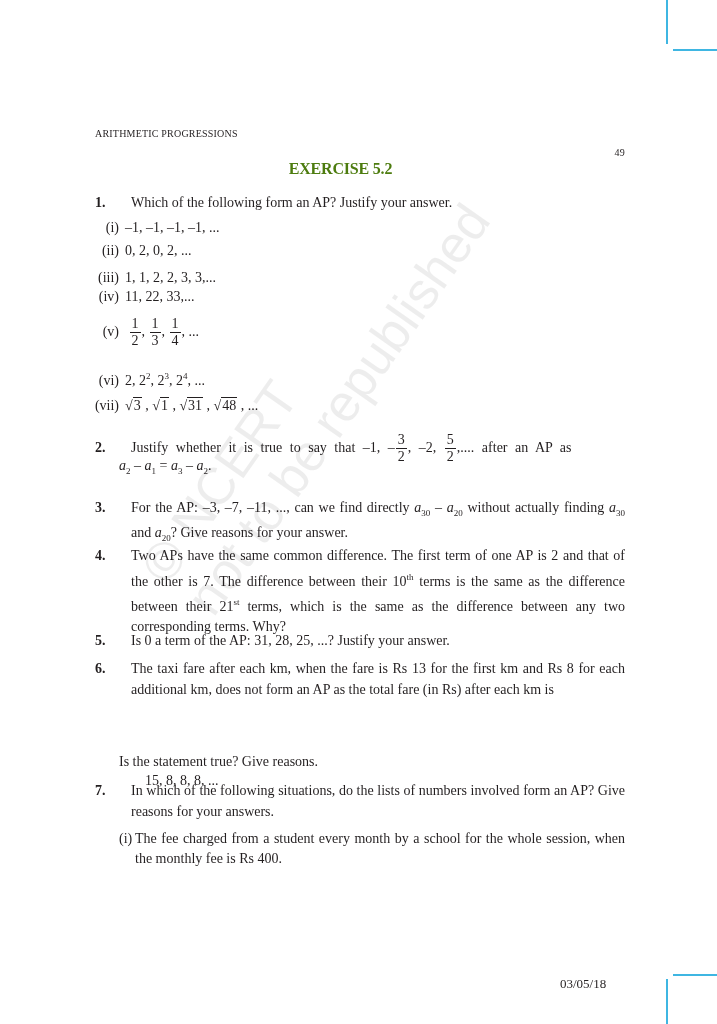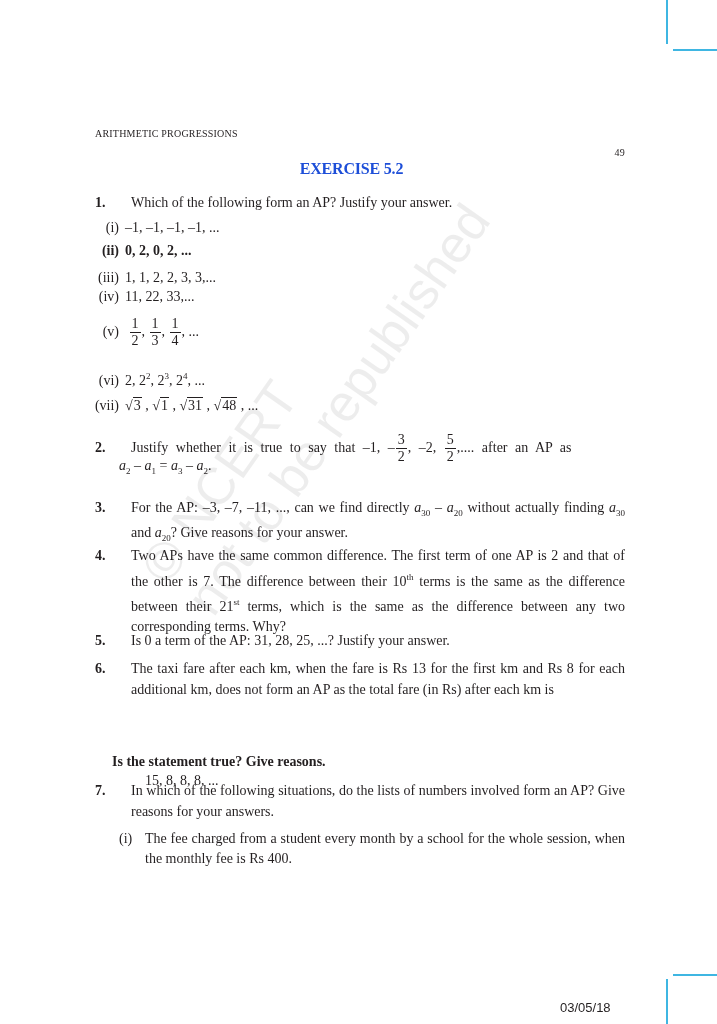--- a/index.html
+++ b/index.html
@@ -1,35 +1,35 @@
 <!DOCTYPE html>
 <html><head>
 <meta charset="utf-8">
 <style>
   html, body { margin:0; padding:0; }
   body { width:717px; height:1024px; background:#ffffff; position:relative; overflow:hidden;
          font-family:"Liberation Serif", serif; color:#231f20; }
   .crop { position:absolute; background:#3fb6e2; }
   .header { position:absolute; top:128px; left:95px; width:530px; font-size:10px; letter-spacing:0.2px; }
   .header .pg { position:absolute; right:0; top:0;margin-top:19px; }
-  .title { position:absolute; top:160px; left:11px; width:681px; text-align:center; color:#1d4ed8;
+  .title { position:absolute; top:160px; left:0; width:681px; text-align:center; color:#4d7c0f;
            font-weight:bold; font-size:16px; letter-spacing:-0.2px; }
   .q { position:absolute; left:95px; width:530px; font-size:14px; line-height:20.5px; }
   .q .num { position:absolute; left:0; top:0; font-weight:bold; }
   .q .txt { margin-left:36px; text-align:justify; }
   .sub { position:absolute; font-size:14px; line-height:20px; }
   .sub .lbl { display:inline-block; width:34px; text-align:right; margin-right:6px; }
   .frac { display:inline-block; vertical-align:middle; text-align:center; line-height:16px; margin:0 1px; }
   .frac .n { display:block; border-bottom:1px solid #231f20; padding:0 2px; }
   .frac .d { display:block; padding:0 2px; }
   .sqrt { display:inline-block; }
   .sqrt .rad { border-top:1px solid #231f20; padding:0 1px; }
   sub, sup { font-size:9px; }
   i { font-style:italic; }
-  .footer { position:absolute; top:1000px; left:560px; font-family:Liberation Sans, sans-serif; font-size:13px; }
+  .footer { position:absolute; top:976px; left:560px; font-family:Liberation Serif, serif; font-size:13px; }
   .wm { position:absolute; left:130px; top:560px; transform:rotate(-55deg); transform-origin:left top;
         font-family:"Liberation Sans", sans-serif; font-size:52px; color:rgba(0,0,0,0.07); white-space:nowrap; line-height:56px; }
 </style>
 </head>
 <body>
 
 <div class="crop" style="left:666px;top:0;width:2px;height:44px;"></div>
 <div class="crop" style="left:673px;top:49px;width:44px;height:2px;"></div>
 <div class="crop" style="left:673px;top:974px;width:44px;height:2px;"></div>
 <div class="crop" style="left:666px;top:979px;width:2px;height:45px;"></div>
@@ -44,21 +44,21 @@
   <span class="pg">49</span>
 </div>
 
 <div class="title">EXERCISE 5.2</div>
 
 <div class="q" style="top:193px;">
   <span class="num">1.</span>
   <div class="txt">Which of the following form an AP? Justify your answer.</div>
 </div>
 <div class="sub" style="left:85px;top:218px;"><span class="lbl">(i)</span><span>–1, –1, –1, –1, ...</span></div>
-<div class="sub" style="left:85px;top:241px;font-weight:bold;"><span class="lbl">(ii)</span><span>0, 2, 0, 2, ...</span></div>
+<div class="sub" style="left:85px;top:241px;"><span class="lbl">(ii)</span><span>0, 2, 0, 2, ...</span></div>
 <div class="sub" style="left:85px;top:268px;"><span class="lbl">(iii)</span><span>1, 1, 2, 2, 3, 3,...</span></div>
 <div class="sub" style="left:85px;top:287px;"><span class="lbl">(iv)</span><span>11, 22, 33,...</span></div>
 <div class="sub" style="left:85px;top:316px;">
   <span class="lbl">(v)</span>
   <span class="frac"><span class="n">1</span><span class="d">2</span></span>,
   <span class="frac"><span class="n">1</span><span class="d">3</span></span>,
   <span class="frac"><span class="n">1</span><span class="d">4</span></span>, ...
 </div>
 <div class="sub" style="left:85px;top:366px;">
   <span class="lbl">(vi)</span>2, 2<sup>2</sup>, 2<sup>3</sup>, 2<sup>4</sup>, ...
@@ -90,24 +90,24 @@
 <div class="q" style="top:631px;">
   <span class="num">5.</span>
   <div class="txt">Is 0 a term of the AP: 31, 28, 25, ...? Justify your answer.</div>
 </div>
 
 <div class="q" style="top:659px;">
   <span class="num">6.</span>
   <div class="txt">The taxi fare after each km, when the fare is Rs 13 for the first km and Rs 8 for each additional km, does not form an AP as the total fare (in Rs) after each km is</div>
 </div>
 <div class="sub" style="left:145px;top:724px;margin-top:47px;">15, 8, 8, 8, ...</div>
-<div class="sub" style="left:112px;top:752px;font-weight:bold;">Is the statement true? Give reasons.</div>
+<div class="sub" style="left:119px;top:752px;">Is the statement true? Give reasons.</div>
 
 <div class="q" style="top:781px;">
   <span class="num">7.</span>
   <div class="txt">In which of the following situations, do the lists of numbers involved form an AP? Give reasons for your answers.</div>
 </div>
 <div class="sub" style="left:119px;top:829px;width:506px;">
   <span style="position:absolute;left:0;">(i)</span>
-  <div style="margin-left:26px;text-align:justify;">The fee charged from a student every month by a school for the whole session, when the monthly fee is Rs 400.</div>
+  <div style="margin-left:16px;text-align:justify;">The fee charged from a student every month by a school for the whole session, when the monthly fee is Rs 400.</div>
 </div>
 
 <div class="footer">03/05/18</div>
 
 </body></html>

